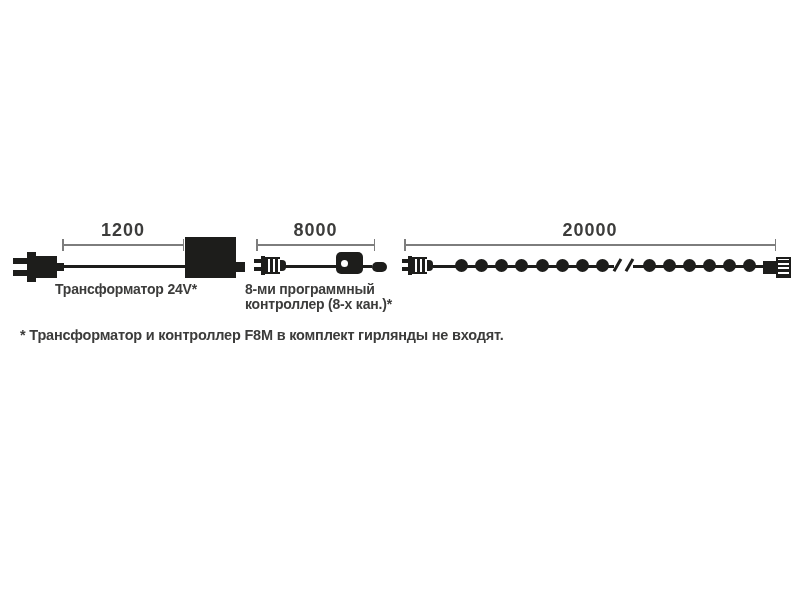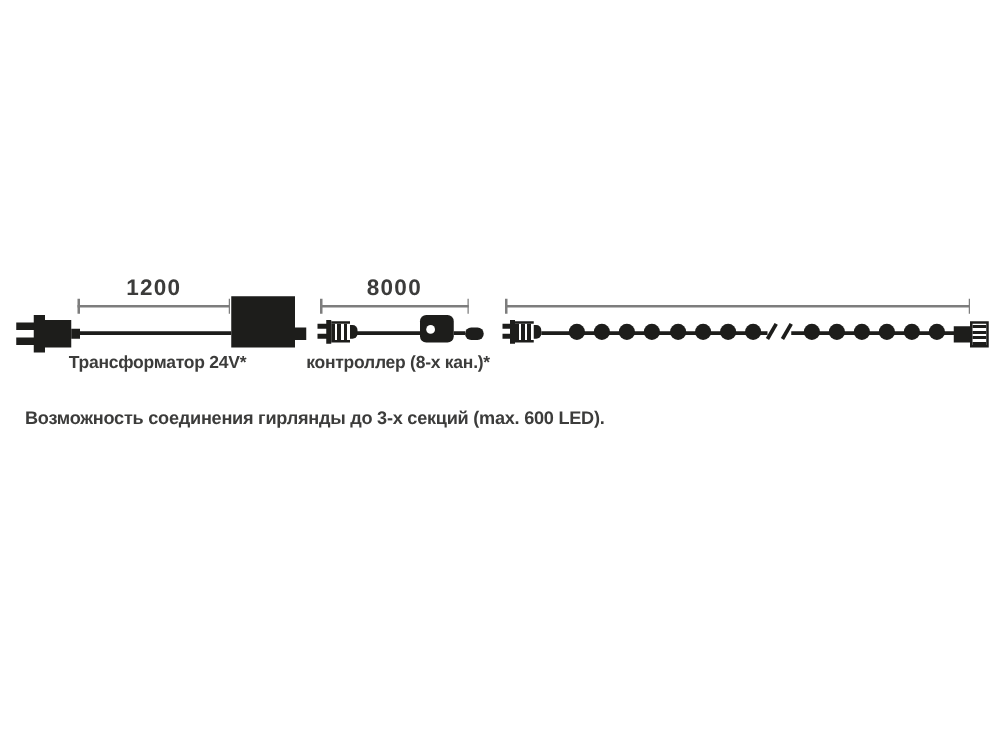--- a/index.html
+++ b/index.html
@@ -125,20 +125,21 @@
     <div class="capsule" style="left:372px;top:262px;width:15px;height:10px;"></div>
 
     <div class="dim" style="left:256px;top:220px;width:119px;">
       <div class="tick l"></div>
       <div class="dline"></div>
       <div class="tick r"></div>
       <div class="num">8000</div>
     </div>
 
     <div class="comp-label" style="left:245px;top:282px;width:170px;">
+      <div>8-ми программный</div>
       <div>контроллер (8-х кан.)*</div>
     </div>
   </div>
 
   <div>
 
     <div>
       <div class="abs ink" style="left:402px;top:259px;width:7px;height:4px;"></div>
       <div class="abs ink" style="left:402px;top:267px;width:7px;height:4px;"></div>
       <div class="abs ink" style="left:408px;top:256px;width:4px;height:19px;"></div>
@@ -173,20 +174,21 @@
 
     <div>
       <div class="abs ink" style="left:763px;top:261px;width:13px;height:13px;"></div>
       <div class="threads-v" style="left:776px;top:257px;width:15px;height:21px;"></div>
     </div>
 
     <div class="dim" style="left:404px;top:220px;width:372px;">
       <div class="tick l"></div>
       <div class="dline"></div>
       <div class="tick r"></div>
+      <div class="num">20000</div>
     </div>
   </div>
 
   <div class="footnote">
-    <div>Возможность соединения гирлянды до 3-х секций (max. 600 LED).</div>
+    <div>* Трансформатор и контроллер F8M в комплект гирлянды не входят.</div>
   </div>
 
 </div>
 
 </body></html>

